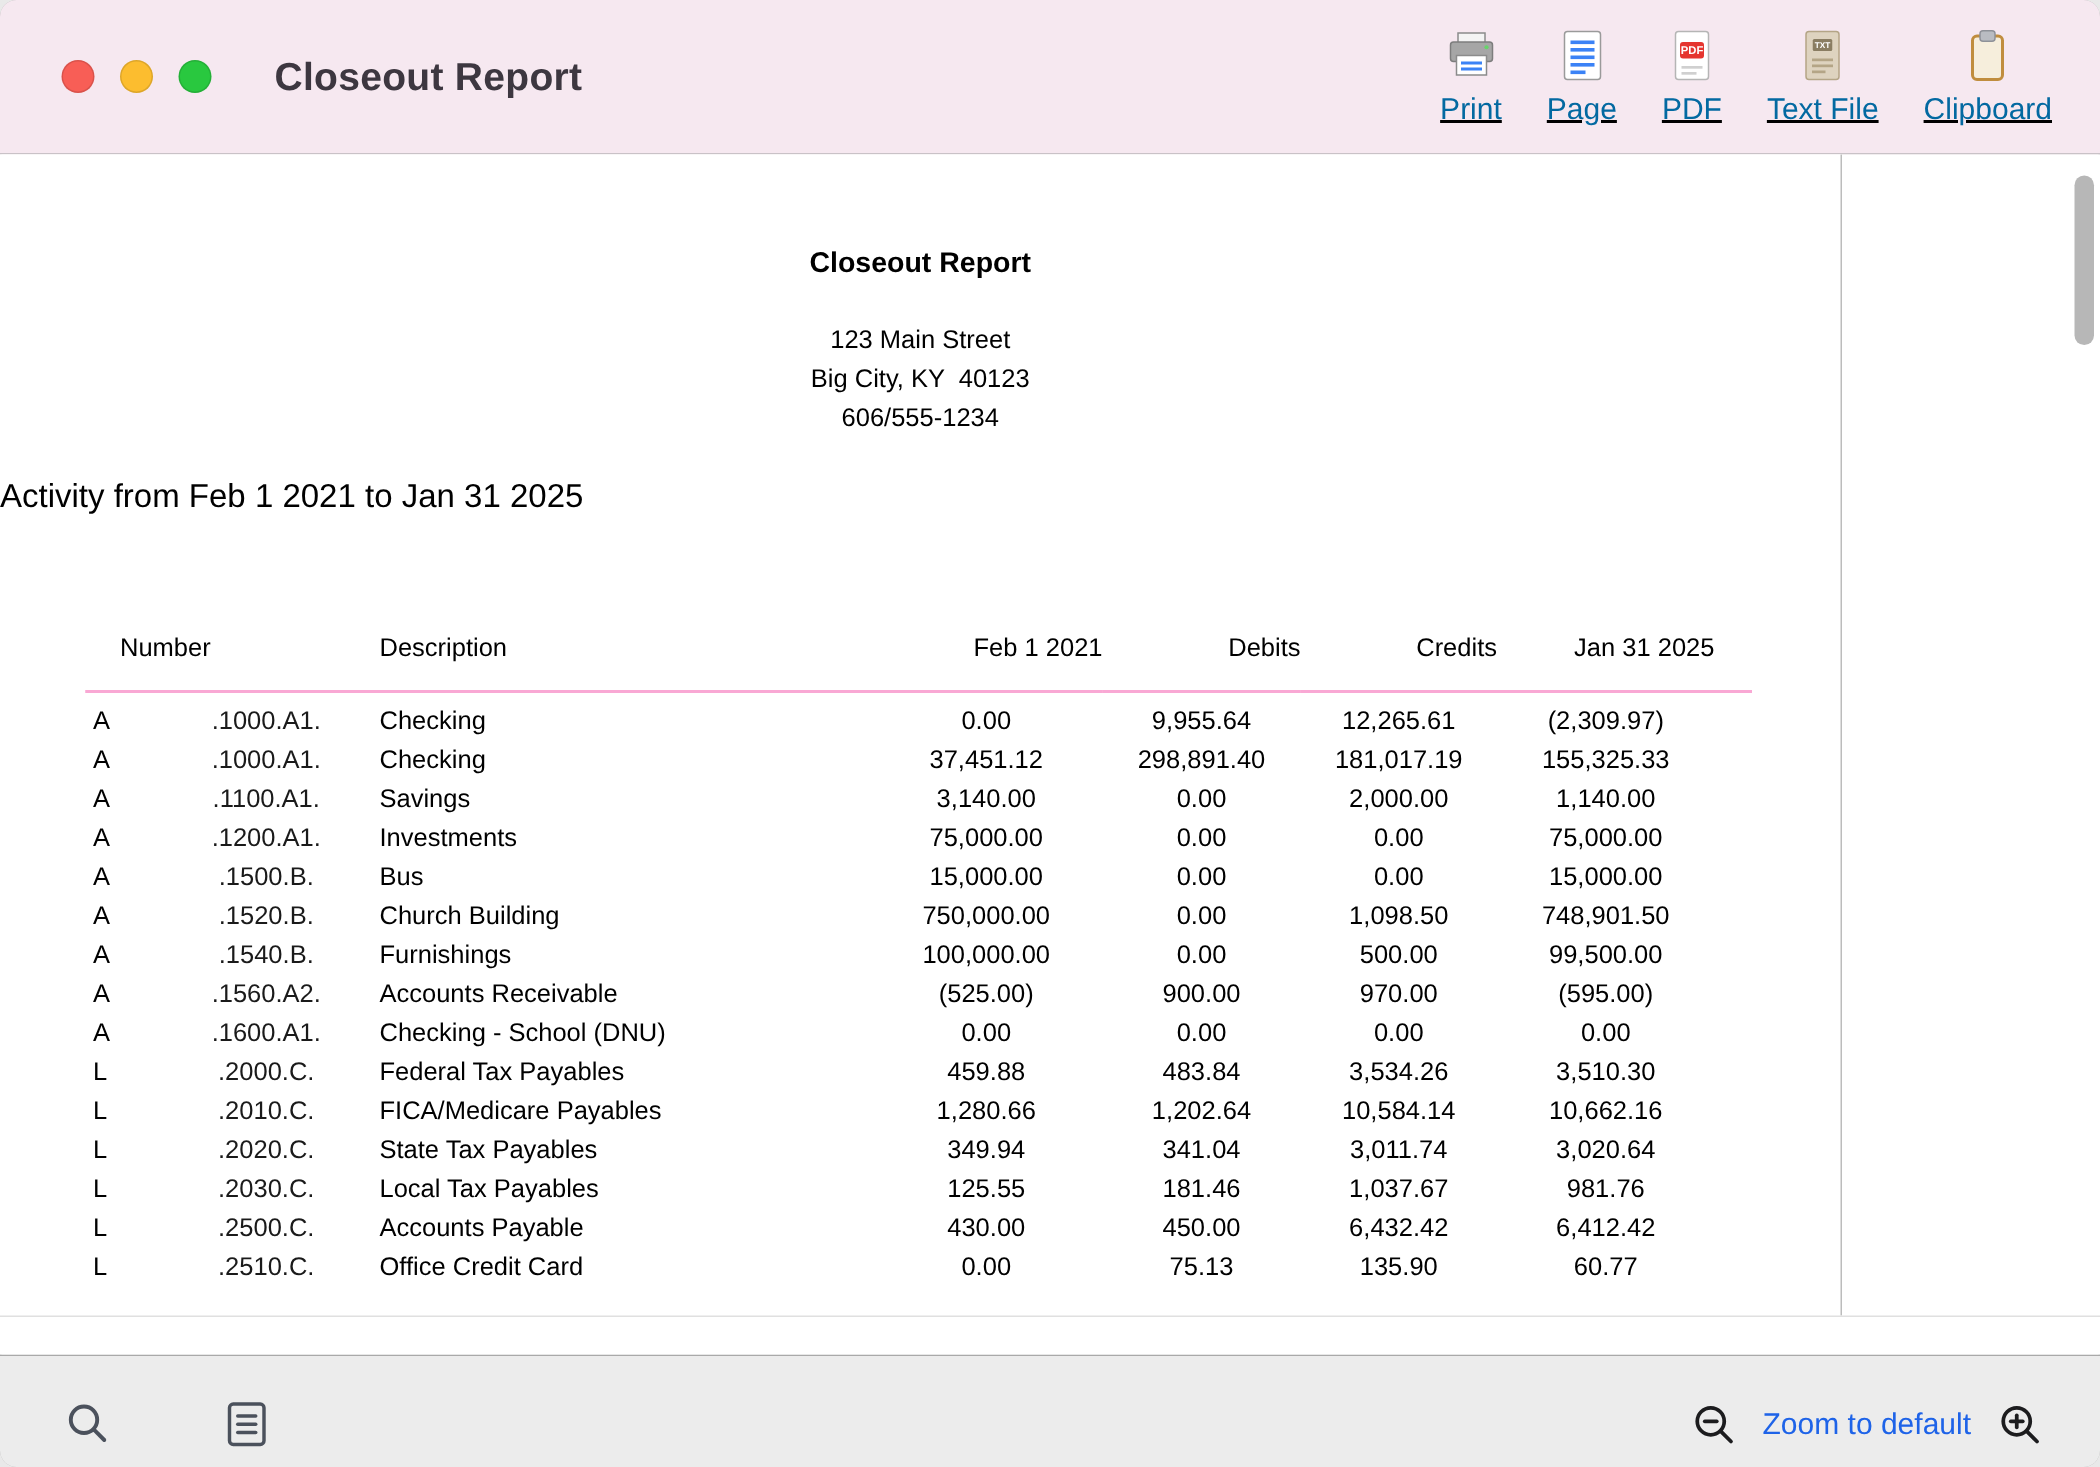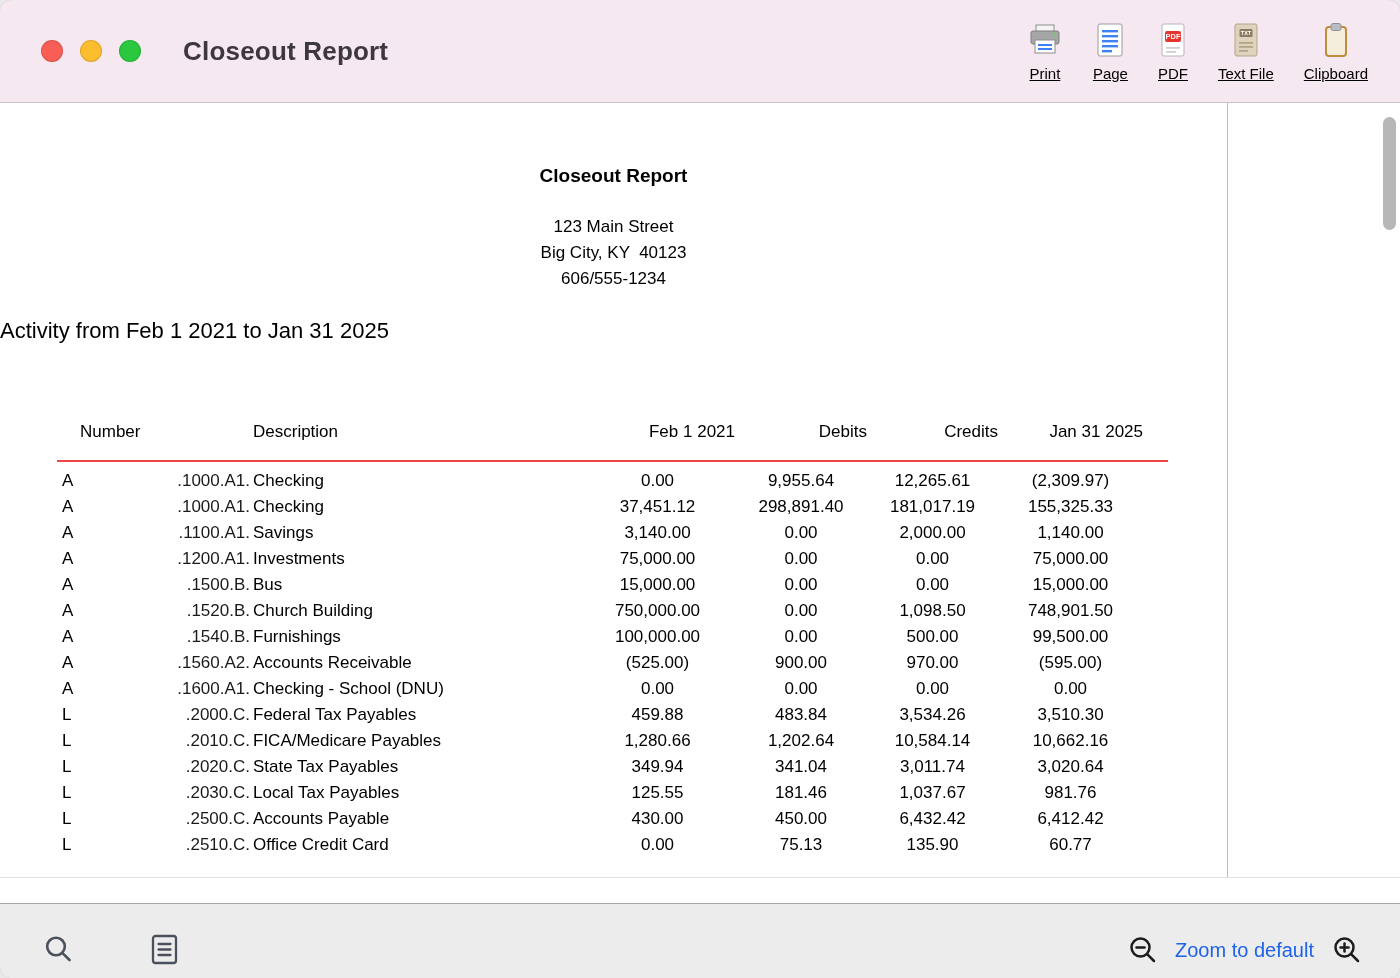--- a/index.html
+++ b/index.html
@@ -46,21 +46,21 @@
     align-items: flex-start;
     gap: 30px;
     padding-right: 32px;
   }
   .tool {
     background: none; border: none;
     display: flex; flex-direction: column; align-items: center;
     gap: 5px; cursor: pointer; padding: 0; text-decoration: underline;
   }
   .tool-icon { height: 40px; display: flex; align-items: center; justify-content: center; }
-  .tool-label { font-size: 15px; color: #000000; font-family: "Liberation Sans", sans-serif; }
+  .tool-label { font-size: 20px; color: #0369a1; font-family: "Liberation Sans", sans-serif; }
 
   
   .content {
     position: relative;
     height: 800px;
     background: #ffffff;
   }
   .page {
     position: absolute;
     left: 0; top: 0;
@@ -113,29 +113,29 @@
   .report-table th, .report-table td {
     line-height: 26px;
     font-size: 17px;
     vertical-align: baseline;
     overflow: hidden;
     white-space: nowrap;
   }
   .report-table thead th {
     font-weight: 400;
     padding-bottom: 15px;
-    border-bottom: 2px solid #ef4444;
+    border-bottom: 2px solid #f9a8d4;
   }
   .th-number { text-align: left; padding-left: 23px; }
   .th-desc   { text-align: left; padding-left: 3px; }
   .th-amt    { text-align: right; }
   .th-bold   { font-weight: 700; }
   .report-table th:last-child, .report-table td:last-child { padding-right: 25px; }
   .cell-type   { text-align: left; padding-left: 5px; }
-  .cell-number { text-align: right; padding-left: 3px; font-size: 13px; color: #1a1a1a; }
+  .cell-number { text-align: center; padding-left: 3px; font-size: 13px; color: #1a1a1a; }
   .cell-desc   { text-align: left; padding-left: 3px; }
   .cell-amt    { text-align: center; }
   .report-table tbody tr:first-child td { padding-top: 6px; }
 
   
   .statusbar {
     height: 94px;
     background: var(--statusbar-background, #ececec);
     border-top: 1px solid #a9a9a9;
     display: flex;

